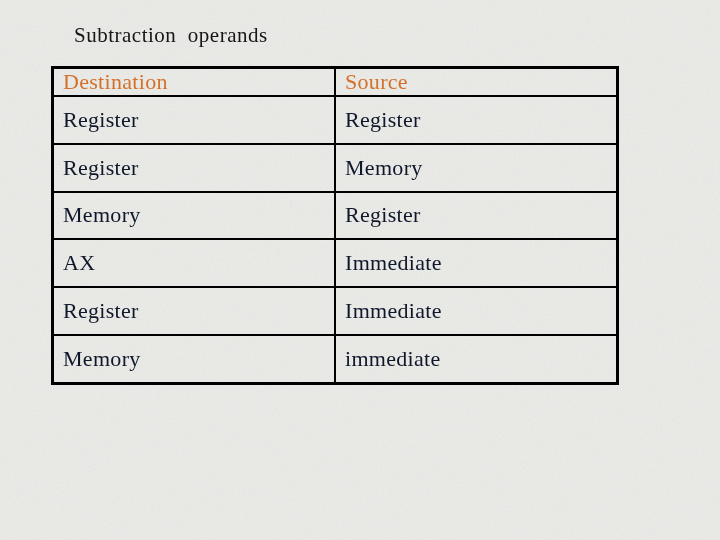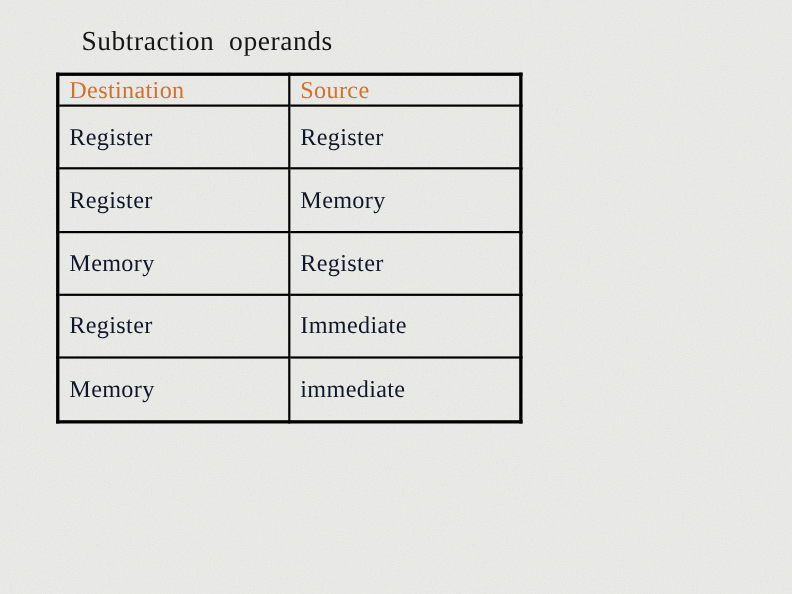--- a/index.html
+++ b/index.html
@@ -15,30 +15,30 @@
   }
   .noise-layer {
     position: absolute;
     left: 0; top: 0;
     width: 720px; height: 540px;
     pointer-events: none;
   }
   .slide-title {
     position: absolute;
     left: 74px; top: 24px;
-    font-size: 25px;
+    font-size: 21px;
     line-height: 1.1;
     color: #161616;
     white-space: pre;
     letter-spacing: 0.5px;
   }
   table.operands-table {
     position: absolute;
     left: 51px; top: 66px;
-    width: 424px; height: 319px;
+    width: 568px; height: 319px;
     border-collapse: collapse;
     table-layout: fixed;
     border: 3px solid #000000;
   }
   table.operands-table th,
   table.operands-table td {
     border: 2px solid #000000;
     width: 50%;
     font-size: 22px;
     font-weight: normal;
@@ -82,20 +82,24 @@
       </tr>
       <tr>
         <td>Register</td>
         <td>Memory</td>
       </tr>
       <tr>
         <td>Memory</td>
         <td>Register</td>
       </tr>
       <tr>
+        <td>AX</td>
+        <td>Immediate</td>
+      </tr>
+      <tr>
         <td>Register</td>
         <td>Immediate</td>
       </tr>
       <tr>
         <td>Memory</td>
         <td>immediate</td>
       </tr>
     </tbody>
   </table>
 

